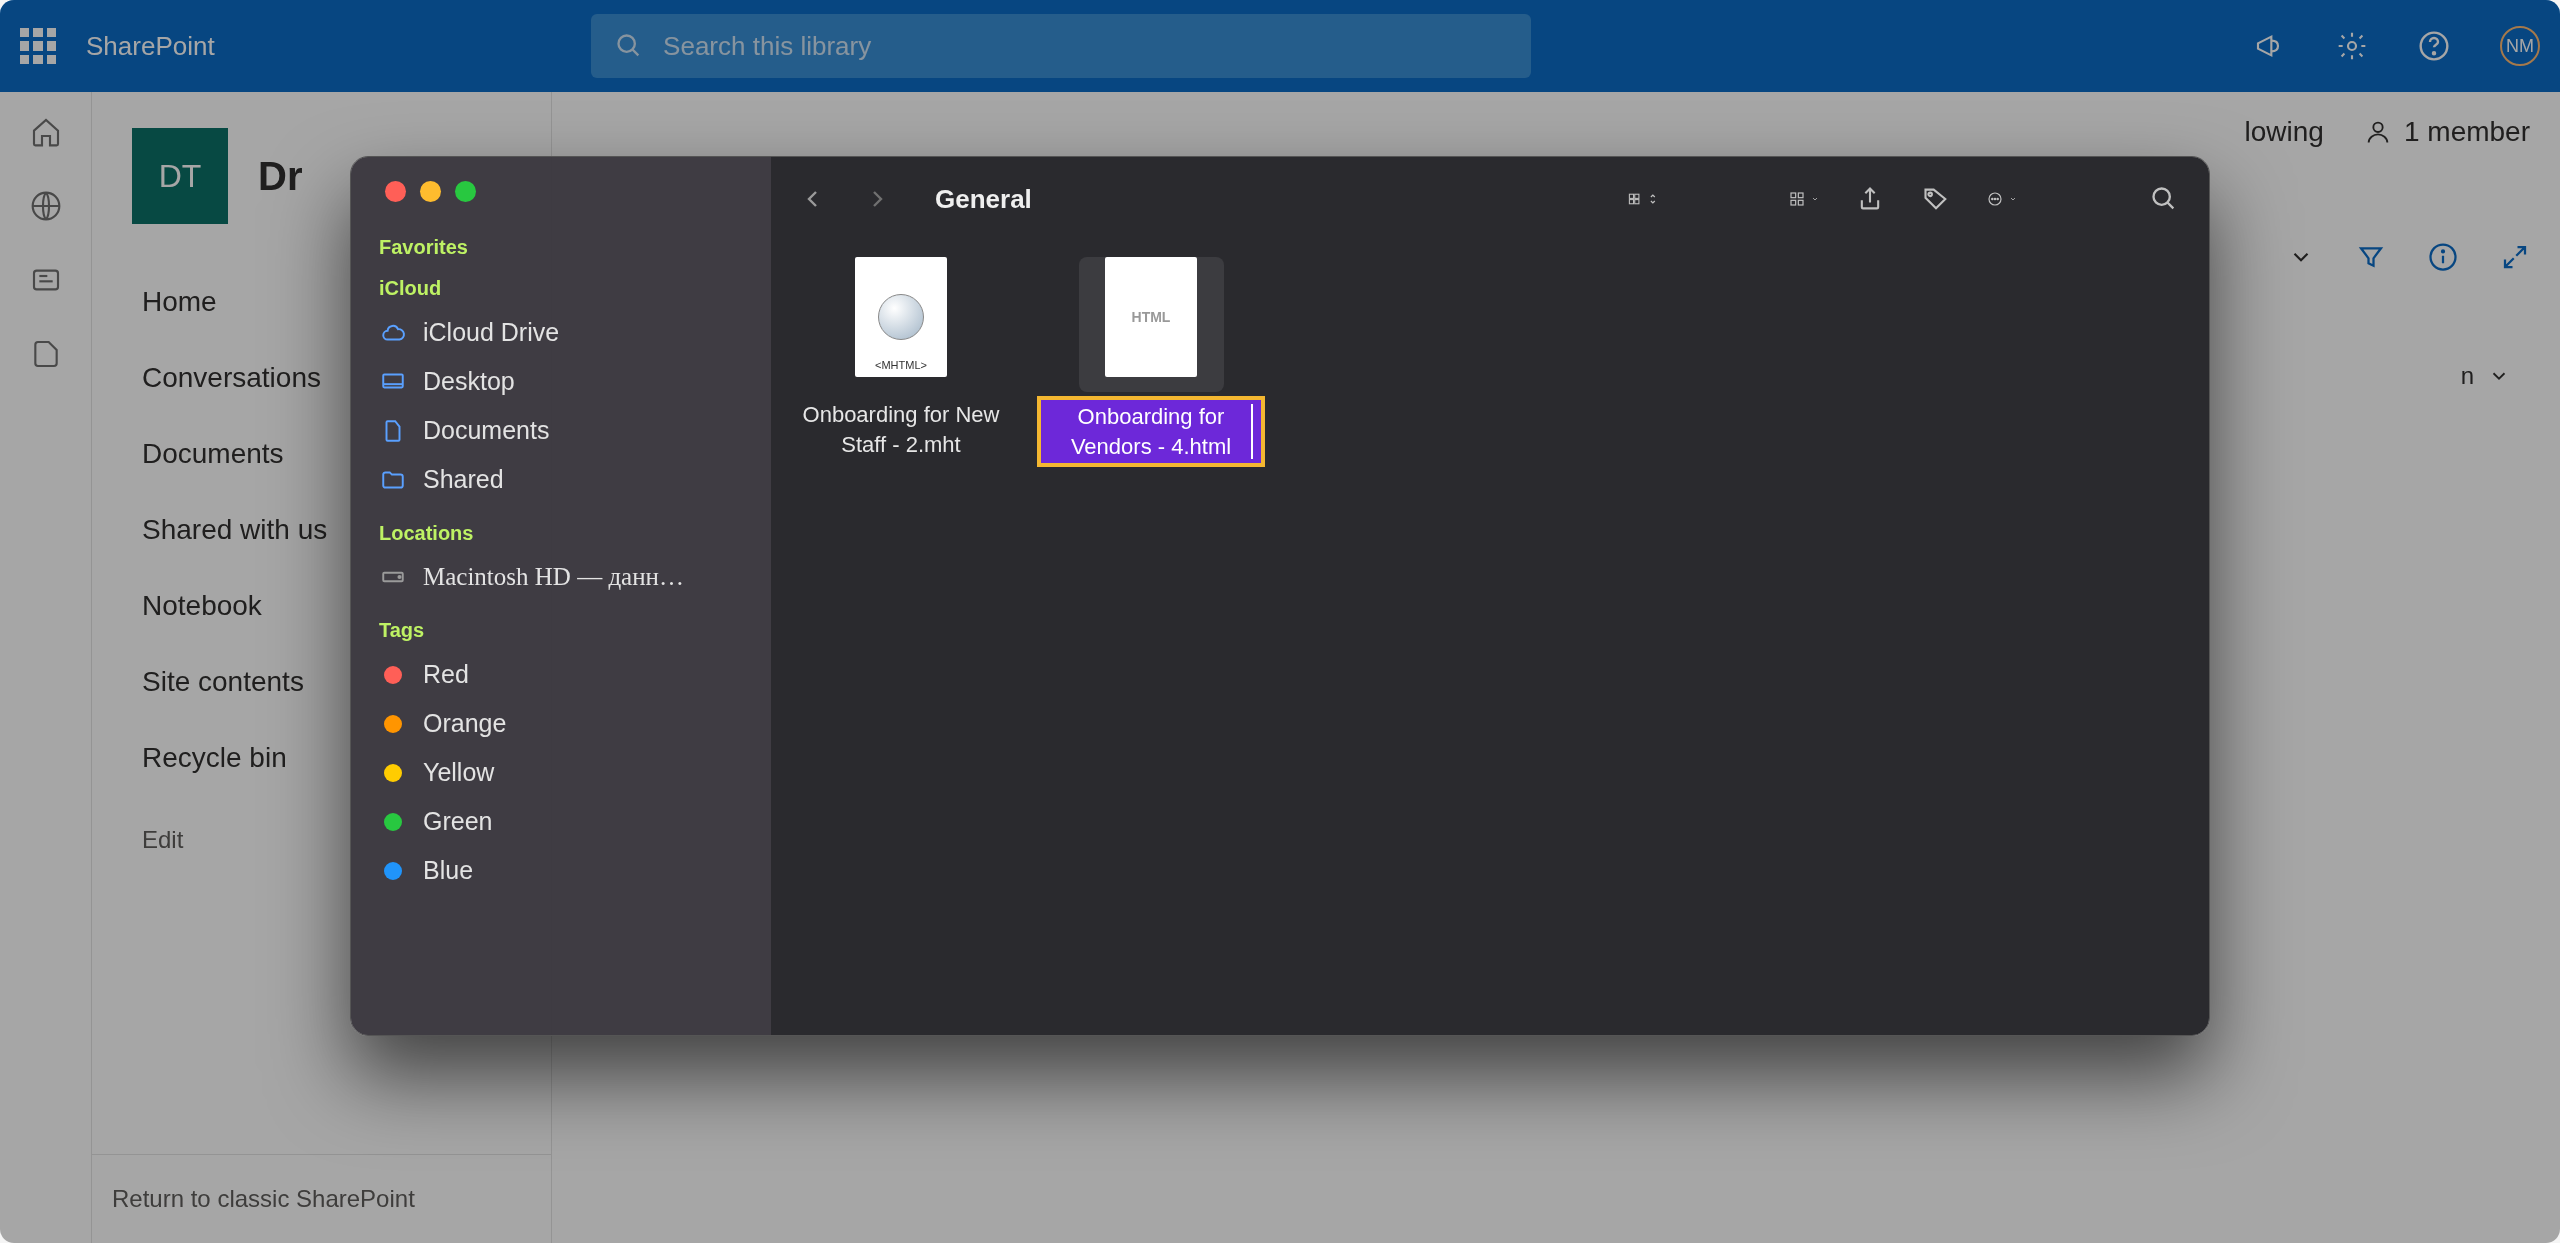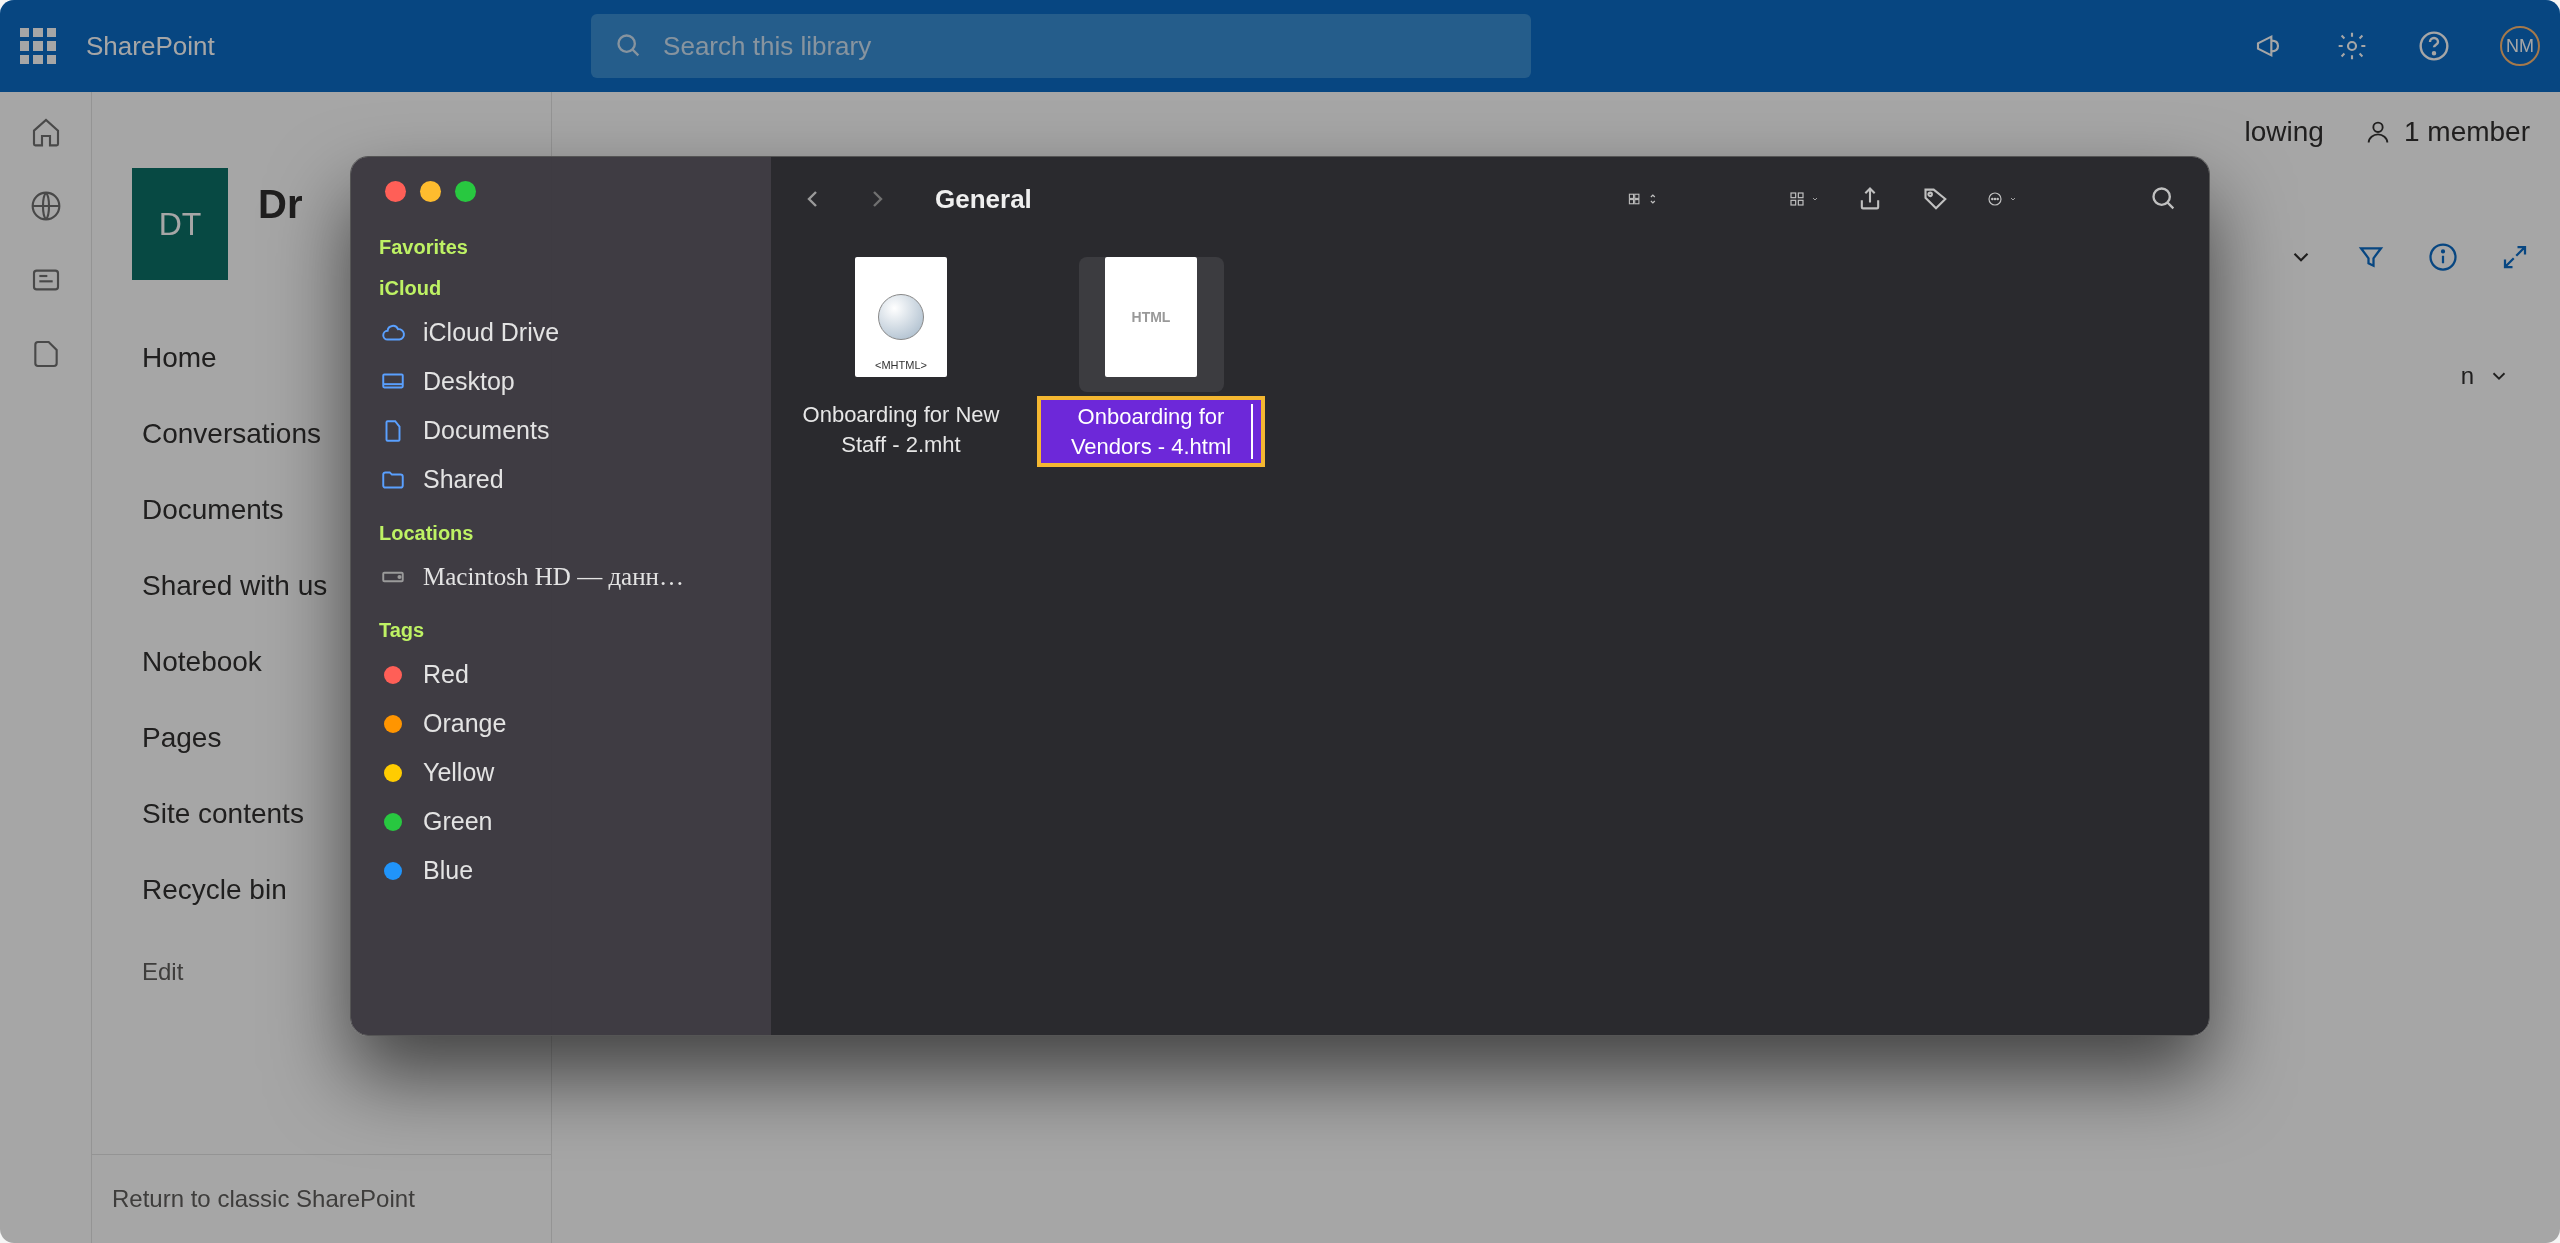--- a/index.html
+++ b/index.html
@@ -12,21 +12,21 @@
 .waffle span { background: #fff; }
 .sp-title { font-size: 26px; font-weight: 400; }
 .sp-search { margin-left: auto; margin-right: auto; width: 940px; height: 64px; background: #3a8fd6; border-radius: 6px; display: flex; align-items: center; padding: 0 24px; gap: 20px; color: #cfe3f4; font-size: 26px; }
 .sp-right-icons { display: flex; gap: 50px; align-items: center; margin-left: auto; }
 .sp-avatar { width: 40px; height: 40px; border-radius: 50%; border: 2px solid #fdba74; display: flex; align-items: center; justify-content: center; font-size: 18px; }
 
 .sp-body { display: flex; height: calc(100% - 92px); }
 .sp-rail { width: 92px; background: #fff; border-right: 1px solid #e4e4e4; padding-top: 24px; display: flex; flex-direction: column; align-items: center; gap: 42px; color: #707070; }
 .sp-nav { width: 460px; background: #fff; border-right: 1px solid #e4e4e4; padding: 36px 0; display: flex; flex-direction: column; position: relative; }
 .sp-site-head { display: flex; align-items: center; gap: 30px; padding: 0 40px 40px 40px; }
-.sp-site-logo { width: 96px; height: 112px; background: #0c7067; color: #fff; display: flex; align-items: center; justify-content: center; font-size: 32px; margin-top: 40px; }
+.sp-site-logo { width: 96px; height: 96px; background: #0c7067; color: #fff; display: flex; align-items: center; justify-content: center; font-size: 32px; }
 .sp-site-name { font-size: 40px; font-weight: 600; color: #323130; }
 .sp-nav-item { padding: 22px 50px; font-size: 28px; color: #323130; }
 .sp-edit { padding: 30px 50px; font-size: 24px; color: #605e5c; }
 .sp-classic { position: absolute; bottom: 0; left: 0; right: 0; padding: 30px 20px; font-size: 24px; color: #605e5c; border-top: 1px solid #e4e4e4; }
 .sp-main { flex: 1; position: relative; background: #fff; }
 .sp-top-actions { position: absolute; top: 24px; right: 30px; display: flex; align-items: center; gap: 40px; font-size: 28px; color: #323130; }
 .sp-members { display: flex; align-items: center; gap: 12px; }
 .sp-toolbar-right { position: absolute; top: 150px; right: 30px; display: flex; align-items: center; gap: 42px; color: #0b6cc7; }
 .sp-column { position: absolute; top: 270px; right: 50px; display: flex; align-items: center; gap: 14px; font-size: 24px; color: #323130; }
 
@@ -130,21 +130,20 @@
     <div class="sp-nav">
       <div class="sp-site-head">
         <div class="sp-site-logo">DT</div>
         <div class="sp-site-name">Dr</div>
       </div>
       <div class="sp-nav-item">Home</div>
       <div class="sp-nav-item">Conversations</div>
       <div class="sp-nav-item">Documents</div>
       <div class="sp-nav-item">Shared with us</div>
       <div class="sp-nav-item">Notebook</div>
-      <div class="sp-nav-item">Pages</div>
       <div class="sp-nav-item">Site contents</div>
       <div class="sp-nav-item">Recycle bin</div>
       <div class="sp-edit">Edit</div>
       <div class="sp-classic">Return to classic SharePoint</div>
     </div>
 
     <div class="sp-main">
       <div class="sp-top-actions">
         <span>lowing</span>
         <div class="sp-members">

